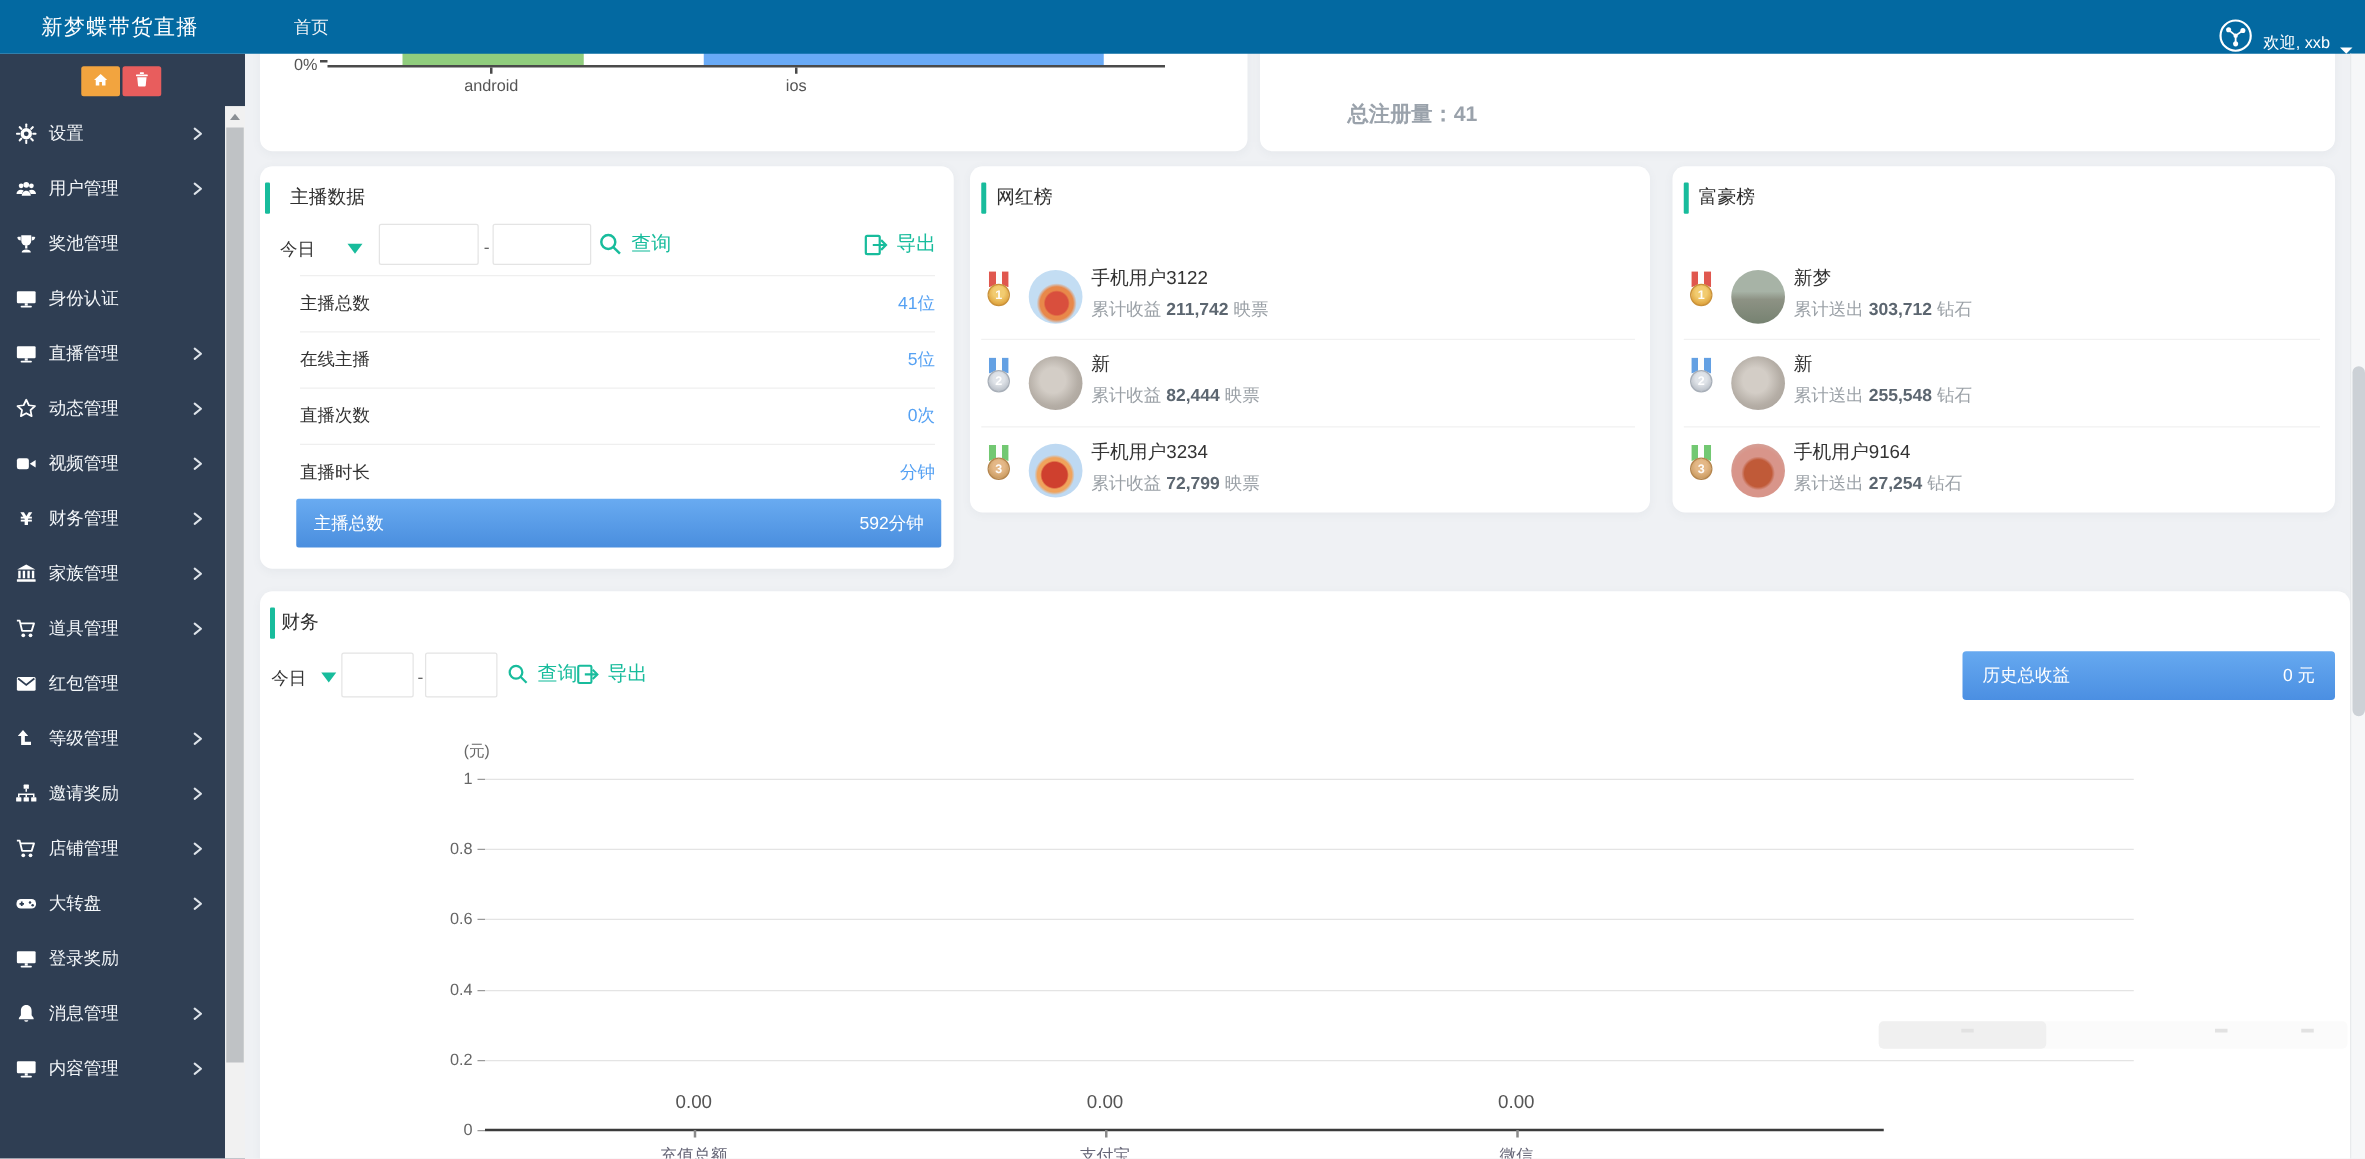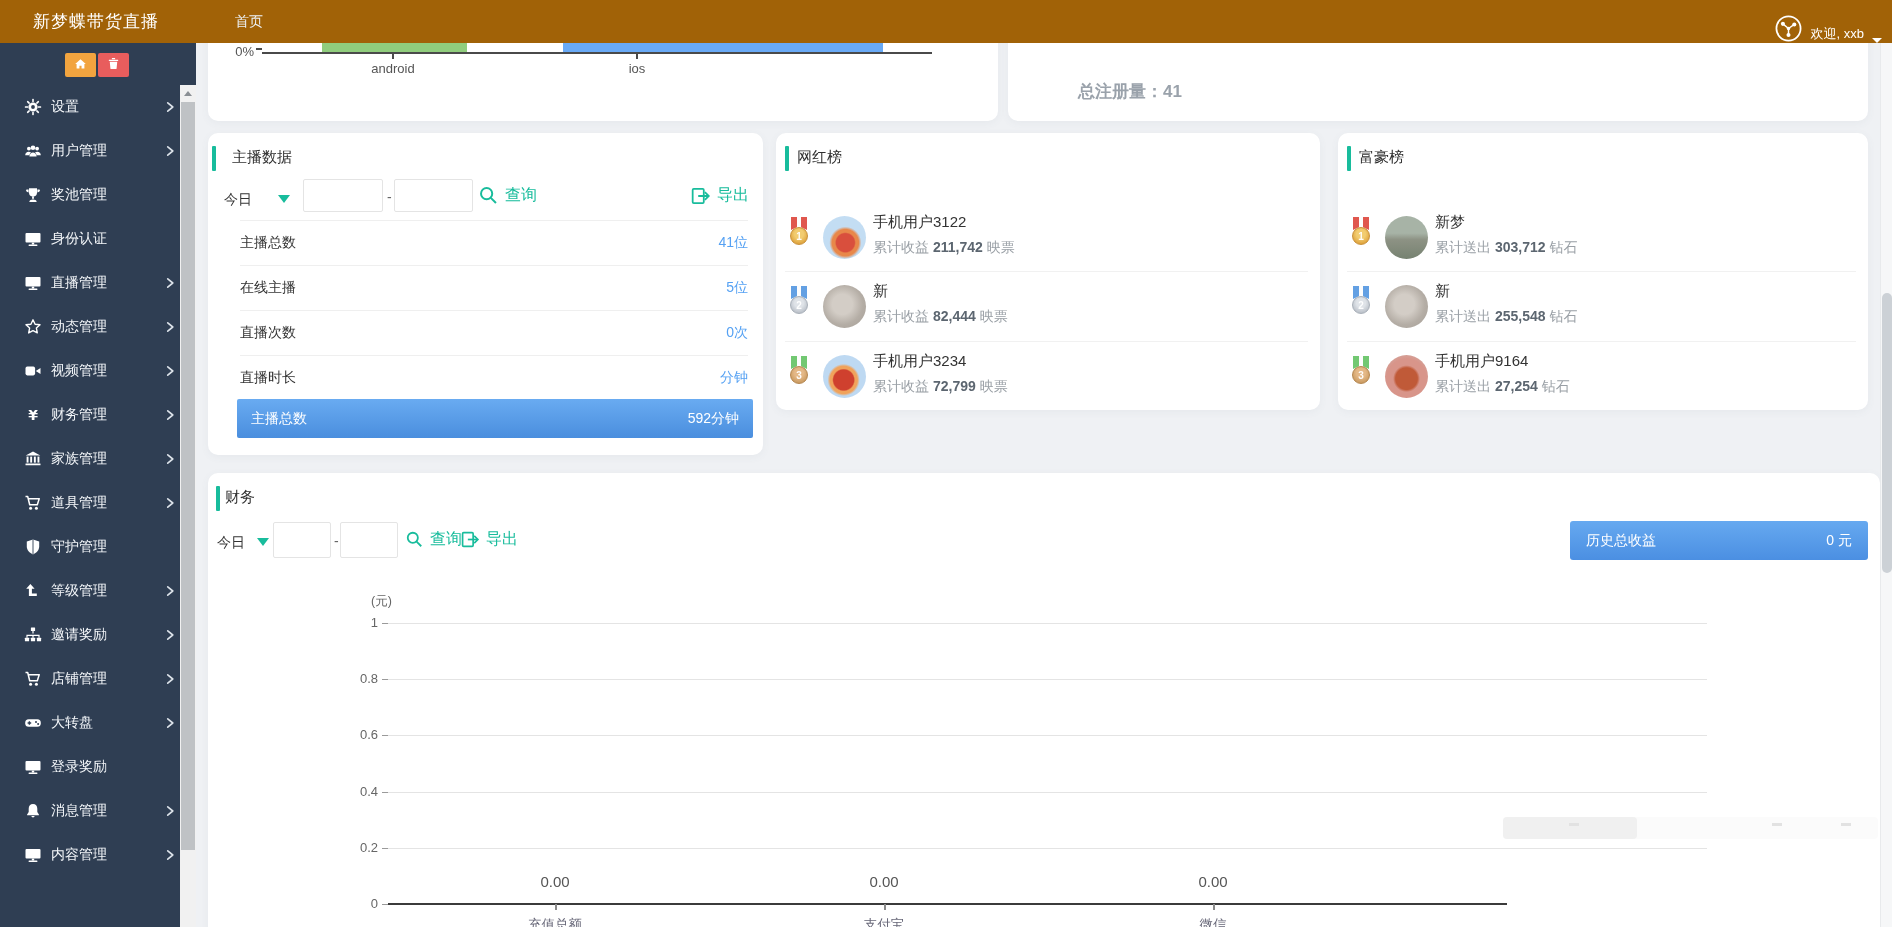--- a/index.html
+++ b/index.html
@@ -1,34 +1,34 @@
 <!DOCTYPE html>
 <html><head>
 <meta charset="utf-8">
 <style>
   * { box-sizing: border-box; margin: 0; padding: 0; }
   html,body { width:1892px; height:927px; }
   body { font-family:"Liberation Sans","DejaVu Sans",sans-serif; background:#eff1f4; overflow:hidden; }
   .screen { position:relative; width:1892px; height:927px; overflow:hidden; background:#eff1f4; }
 
   
-  .navbar { position:absolute; left:0; top:0; width:1892px; height:43px; background:#a16207; z-index:50; }
+  .navbar { position:absolute; left:0; top:0; width:1892px; height:43px; background:#0369a1; z-index:50; }
   .brand { position:absolute; left:33px; top:0; line-height:43px; color:#fff; font-size:17px; letter-spacing:1px; cursor:pointer; }
   .nav-tab { position:absolute; left:235px; top:0; line-height:43px; color:#eef2f6; font-size:14px; cursor:pointer; }
   .nav-right { position:absolute; right:10px; top:0; height:43px; display:flex; align-items:flex-end; gap:8px; color:#fff; }
   .nav-avatar { width:29px; height:29px; cursor:pointer; }
   .nav-welcome { font-size:13px; color:#fff; cursor:pointer; }
   .caret-down { width:0; height:0; border-left:5px solid transparent; border-right:5px solid transparent; border-top:5px solid #fff; display:inline-block; }
 
   
   .sidebar { position:absolute; left:0; top:43px; width:196px; height:884px; background:#2f3e53; z-index:40; }
   .side-btn { position:absolute; top:10px; width:31px; height:24px; border:none; border-radius:2px; display:flex; align-items:center; justify-content:center; cursor:pointer; }
   .btn-home { left:65px; background:#f2a43f; }
   .btn-trash { left:98px; background:#e85d5d; }
-  .menu { position:absolute; left:12px; top:42px; width:180px; }
+  .menu { position:absolute; left:0; top:42px; width:180px; }
   .menu-item { height:44px; display:flex; align-items:center; padding-left:12px; cursor:pointer; }
   .mi-icon { width:18px; height:18px; margin-right:9px; flex:0 0 18px; }
   .mi-icon svg { width:18px; height:18px; display:block; }
   .mi-label { color:#f4f7fa; font-size:14px; }
   .mi-arrow { margin-left:auto; margin-right:16px; width:11px; height:14px; }
   .mi-arrow svg { width:11px; height:14px; display:block; }
   
   .side-scroll { position:absolute; left:180px; top:42px; width:16px; height:842px; background:#f1f1f1; }
   .side-scroll .up { position:absolute; left:0; top:0; width:16px; height:16px; background:#f1f1f1; display:flex; align-items:center; justify-content:center; cursor:pointer; }
   .side-scroll .up i { width:0; height:0; border-left:4px solid transparent; border-right:4px solid transparent; border-bottom:5px solid #8a8f94; }
@@ -327,25 +327,25 @@
           <span class="mi-label">道具管理</span>
           <span class="mi-arrow">
             <svg viewBox="0 0 12 14">
               <path d="M3 2.5L8.5 7 3 11.5" fill="none" stroke="#dde3ea" stroke-width="1.8" stroke-linecap="round" stroke-linejoin="round"></path>
             </svg>
           </span>
         </div>
         <div class="menu-item">
           <span class="mi-icon">
             <svg viewBox="0 0 18 18">
-              <path d="M9 1.5l6.2 2v5.1c0 3.8-2.7 6.3-6.2 7.9-3.5-1.6-6.2-4.1-6.2-7.9V3.5z" fill="#fff"></path>
-              <path d="M9 1.5v15" stroke="#2f3e53" stroke-width="0.9"></path>
-            </svg>
-          </span>
-          <span class="mi-label">守护管理</span>
+              <rect x="1.5" y="3.5" width="15" height="11" rx="1.2" fill="#fff"></rect>
+              <path d="M2.5 4.8L9 10l6.5-5.2" fill="none" stroke="#2f3e53" stroke-width="1.4"></path>
+            </svg>
+          </span>
+          <span class="mi-label">红包管理</span>
         </div>
         <div class="menu-item">
           <span class="mi-icon">
             <svg viewBox="0 0 18 18">
               <path d="M6.4 2L2.2 6.8h2.7v7.2h7.9v-2.6H7.9V6.8h2.7z" fill="#fff"></path>
             </svg>
           </span>
           <span class="mi-label">等级管理</span>
           <span class="mi-arrow">
             <svg viewBox="0 0 12 14">

